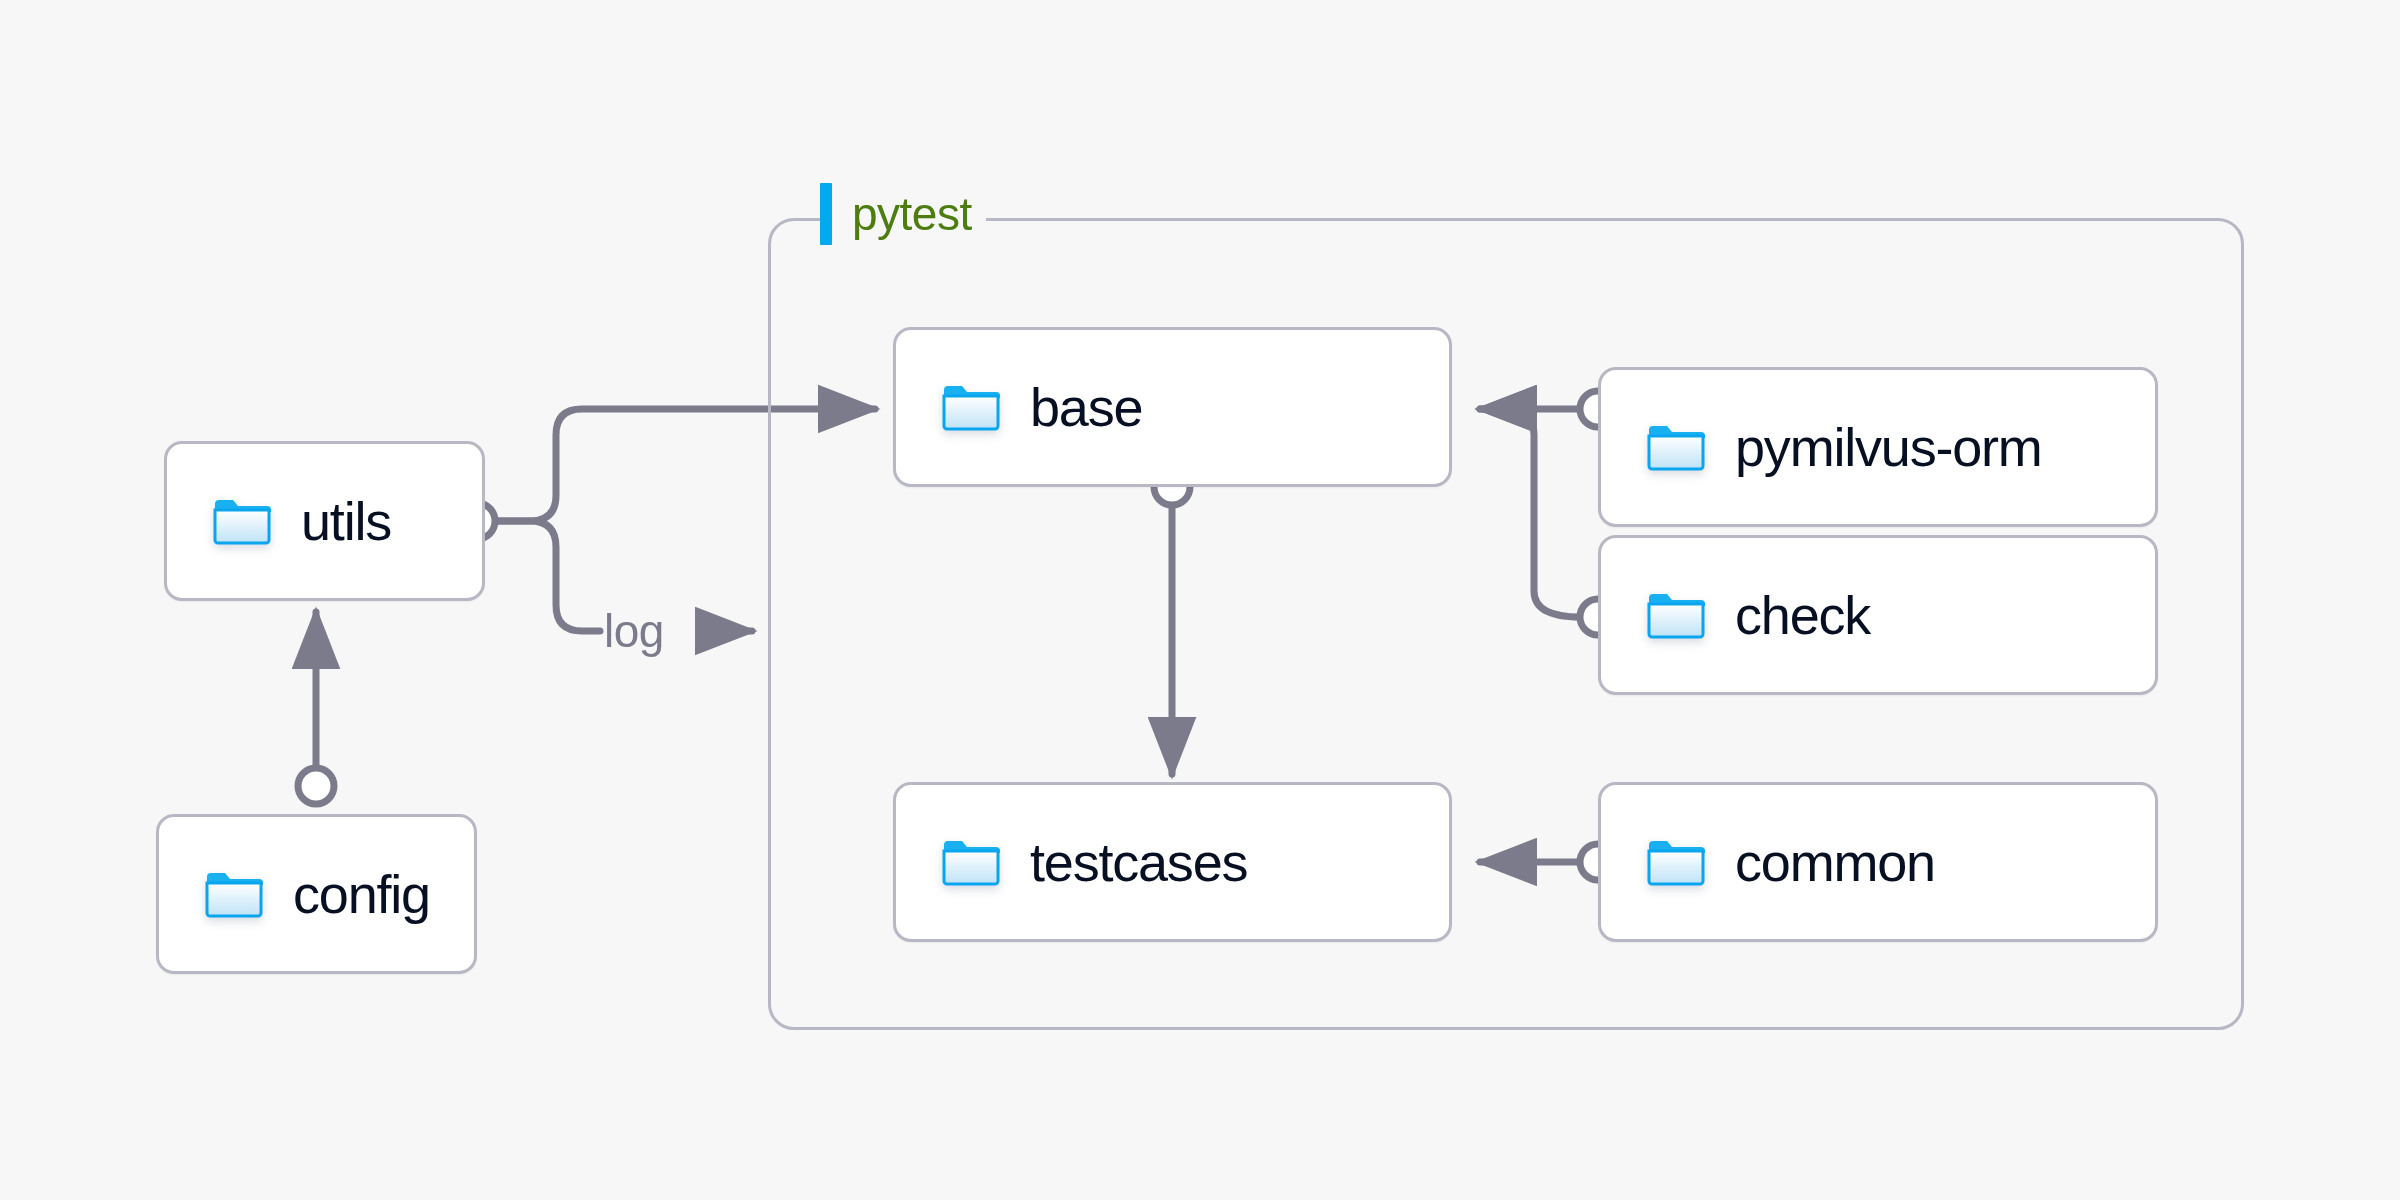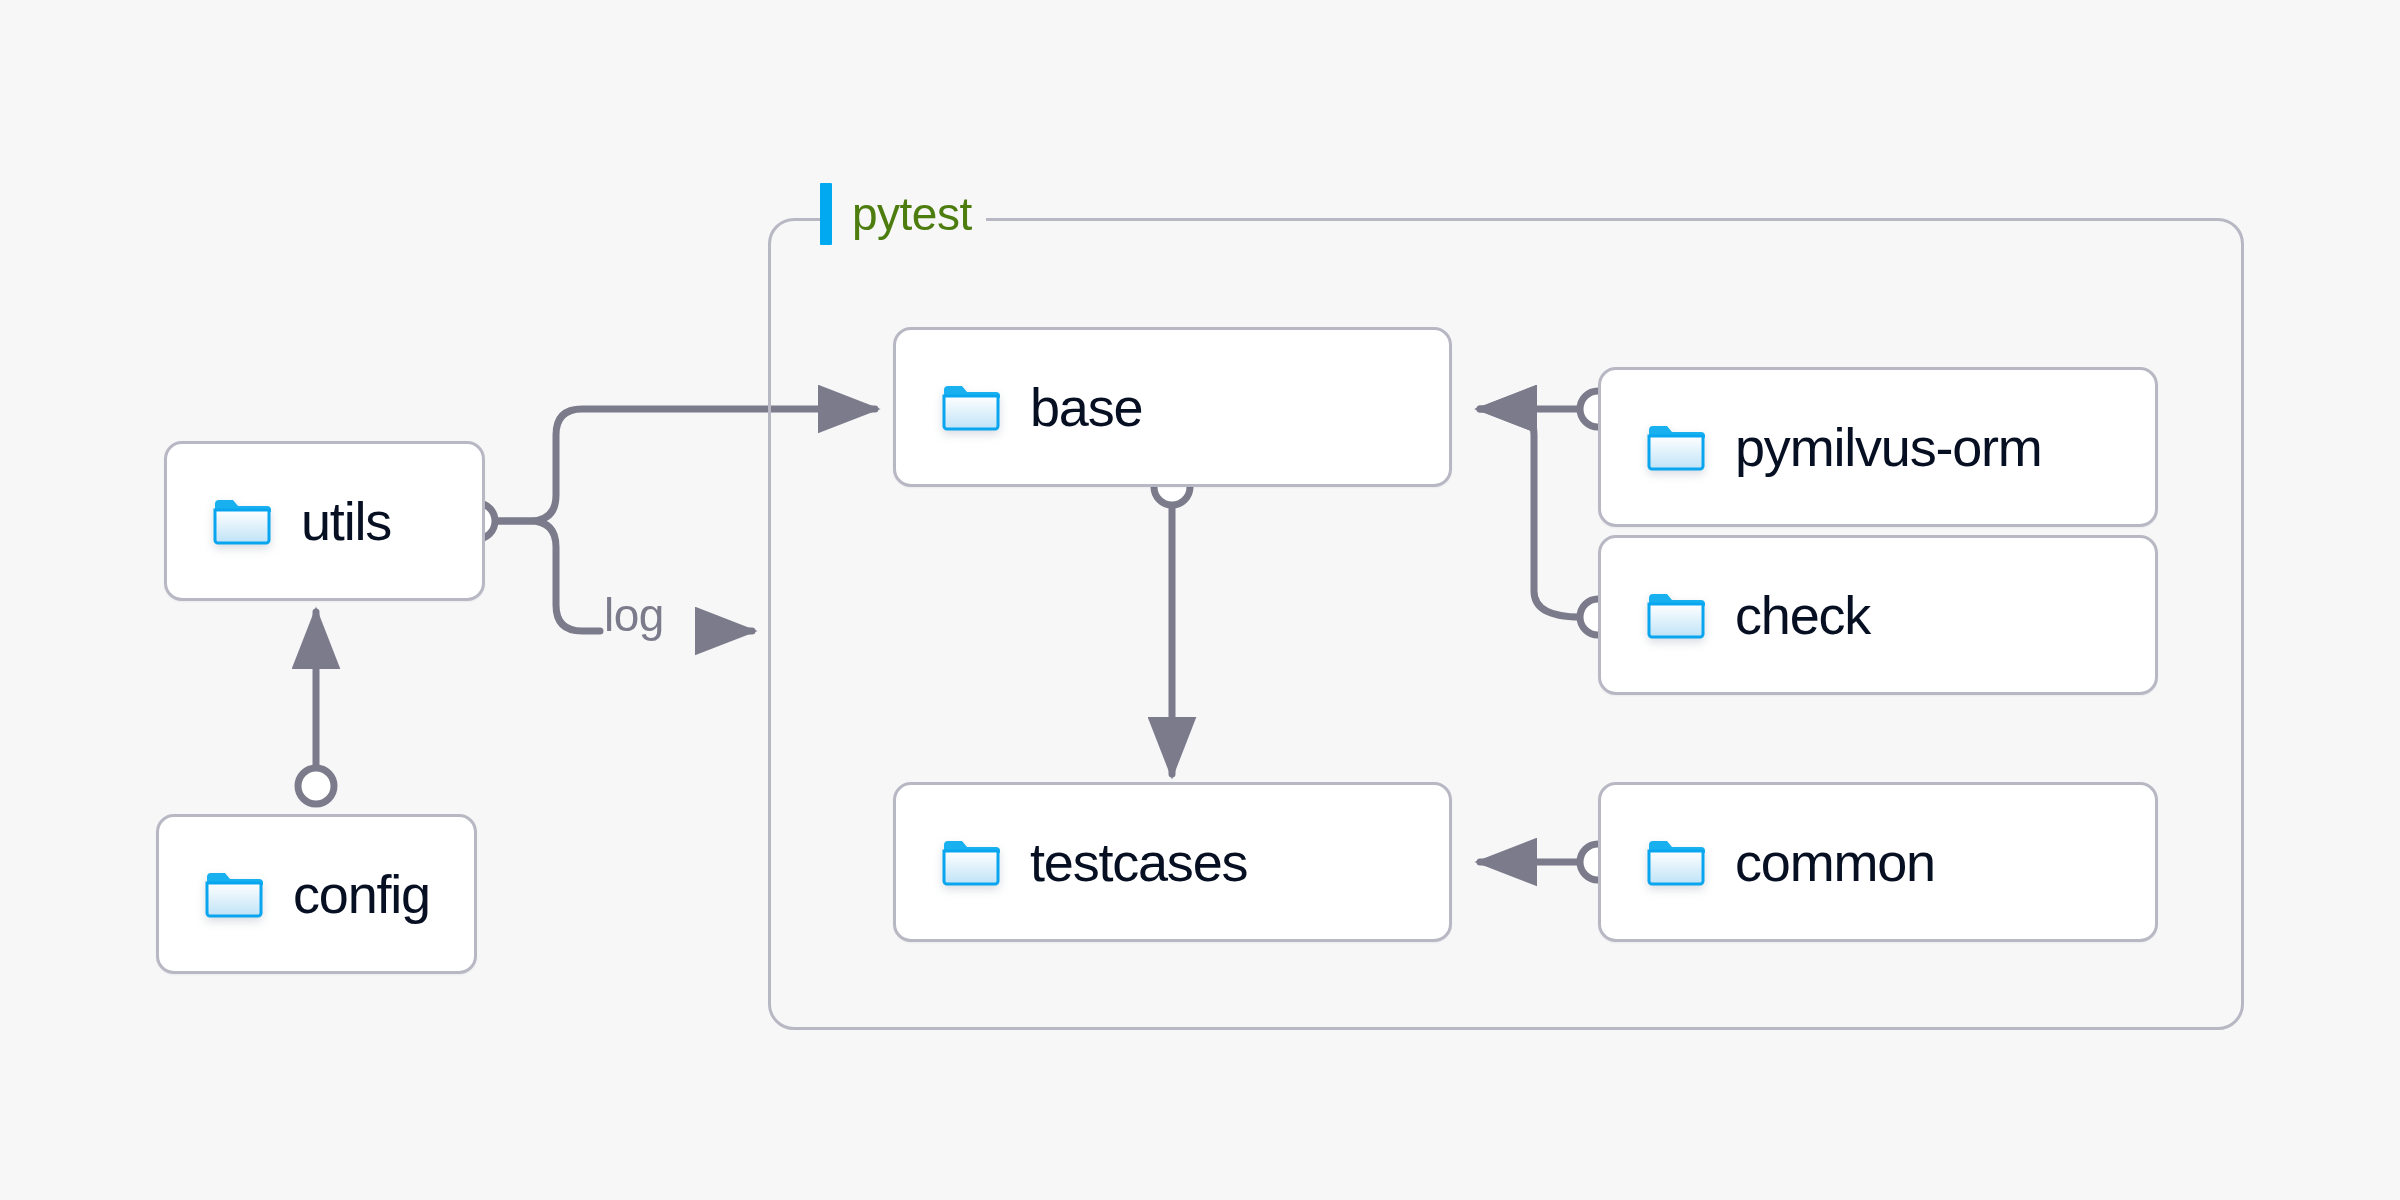--- a/index.html
+++ b/index.html
@@ -141,21 +141,21 @@
       <path class="edge-line" d="M1580,617 Q1534,617 1534,591 L1534,435 Q1534,409 1508,409 L1480,409" marker-end="url(#arrowhead)"></path>
       <circle class="edge-dot" cx="1598" cy="617" r="18"></circle>
     </g>
 
     <g>
       <path class="edge-line" d="M1580,862 L1480,862" marker-end="url(#arrowhead)"></path>
       <circle class="edge-dot" cx="1598" cy="862" r="18"></circle>
     </g>
   </svg>
 
-  <div class="edge-label" style="left:604px; top:592px;">log</div>
+  <div class="edge-label" style="left:604px; top:608px;">log</div>
 
   <div class="group" style="left:768px; top:218px; width:1476px; height:812px;"></div>
 
   <div class="group-label" style="left:820px; top:182px;">
     <span class="bar"></span>
     <span class="txt">pytest</span>
   </div>
 
   <div class="node" style="left:156px; top:441px; width:321px; height:160px;margin-left:8px;">
     <span class="folder">

